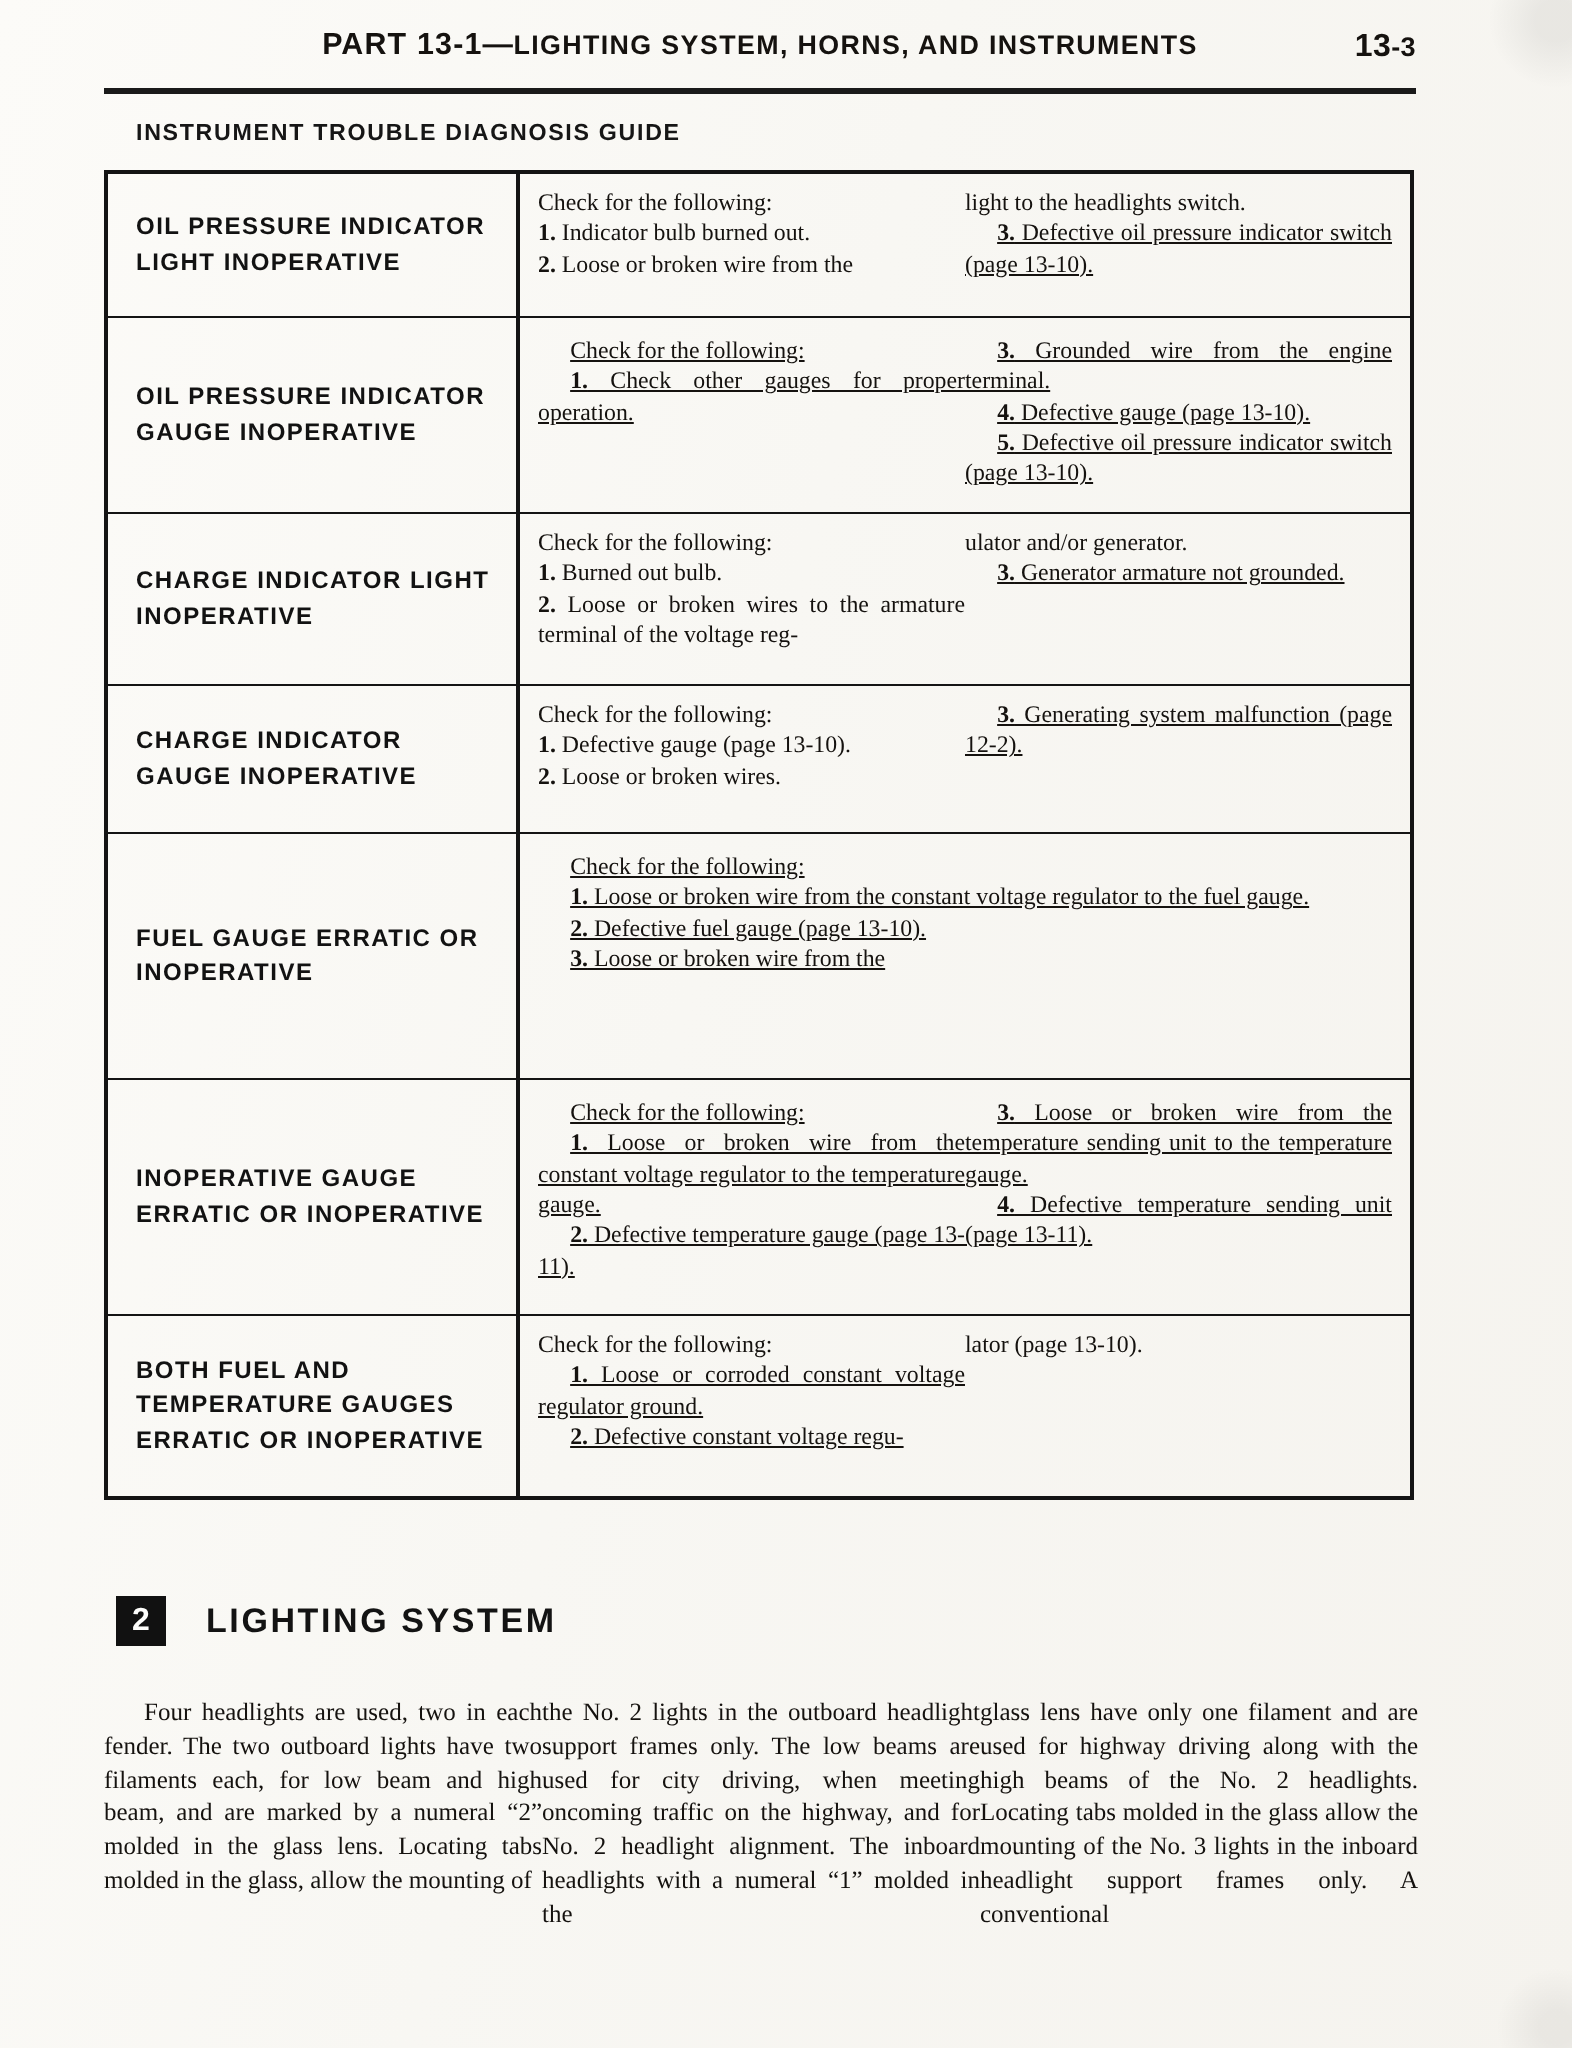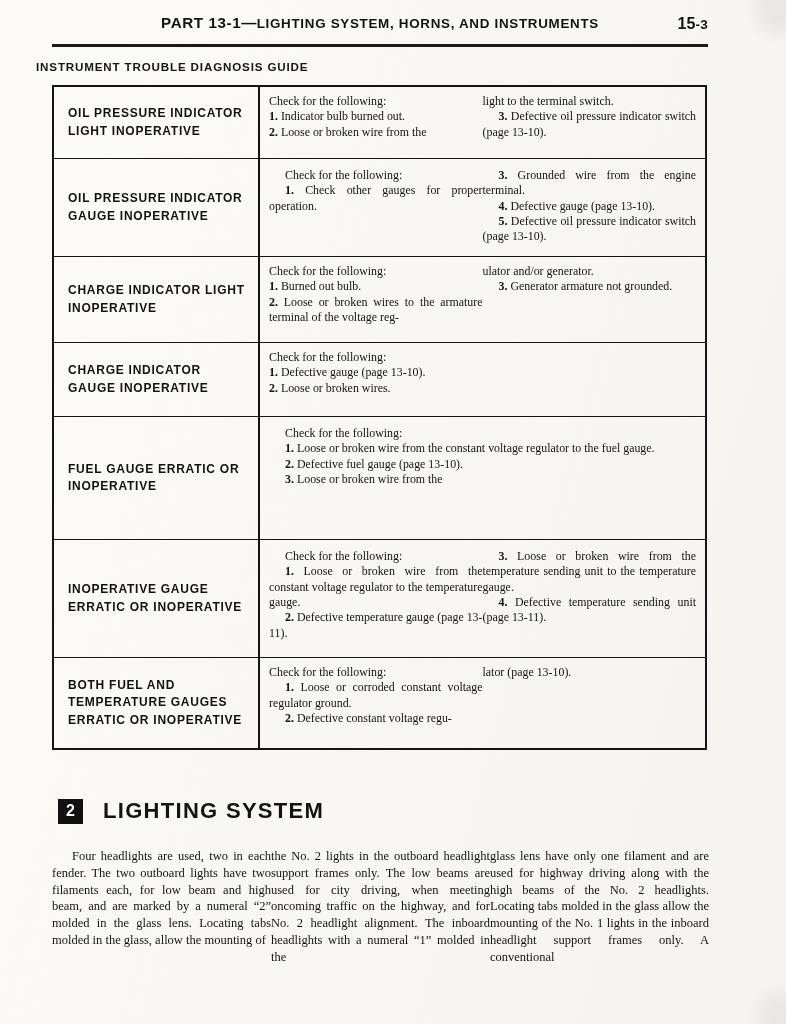--- a/index.html
+++ b/index.html
@@ -39,21 +39,21 @@
     font-weight:700;font-size:16px;letter-spacing:.2px;
   }
   .rh-page .small{font-size:13.5px;}
   .rule{
     position:absolute;left:52px;width:656px;height:3px;
     background:#1a1a1a;top:44px;
   }
 
   
   .guide-title{
-    position:absolute;left:36px;top:60px;
+    position:absolute;left:68px;top:60px;
     font-family:"Liberation Sans", sans-serif;
     font-weight:700;font-size:11.6px;letter-spacing:.85px;
     color:#161616;
   }
 
   
   .table{
     position:absolute;left:52px;top:85px;width:655px;
     border:2.4px solid #141414;
     box-sizing:border-box;
@@ -83,21 +83,21 @@
     justify-content:center;
   }
   .subcol{
     flex:1 1 0;min-width:0;
     font-size:11.9px;line-height:1.29;
     text-align:justify;
     text-justify:inter-word;
     hyphens:none;
   }
   .subcol p{margin:0;}
-  .subcol p.ind{text-indent:1.35em;}
+  .subcol p.ind{text-indent:1.35em;text-decoration:underline;}
   .subcol b{font-weight:700;}
 
   
   .r1 .tbody{padding-top:7px;}
   .r1{min-height:72px;}
   .r2{min-height:98px;}
   .r3{min-height:86px;}
   .r4{min-height:74px;}
   .r5{min-height:123px;}
   .r6{min-height:118px;}
@@ -113,21 +113,21 @@
   .secnum{
     width:25px;height:25px;background:#111;
     color:#fdfdfb;
     font-family:"Liberation Sans", sans-serif;
     font-weight:700;font-size:16px;
     display:flex;align-items:center;justify-content:center;
     line-height:1;
   }
   .sectitle{
     font-family:"Liberation Sans", sans-serif;
-    font-weight:700;font-size:22px;letter-spacing:1.3px;
+    font-weight:700;font-size:17px;letter-spacing:1.3px;
     color:#131313;
   }
 
   
   .cols{
     position:absolute;left:52px;top:848px;width:700px;
     display:flex;
   }
   .bcol{
     width:219px;flex:0 0 219px;
@@ -143,39 +143,39 @@
 
 <div class="paper"></div>
 
 <div class="sheet">
 
   <div class="runhead">
     <div class="rh-center">
       <span class="rh-part">PART 13-1</span><span class="rh-dash">—</span><span class="rh-rest">LIGHTING SYSTEM, HORNS, AND INSTRUMENTS</span>
     </div>
     <div class="rh-page">
-      <span>15</span><span class="small">-3</span>
+      <span>13</span><span class="small">-3</span>
     </div>
   </div>
   <div class="rule"></div>
 
   <div class="guide-title">INSTRUMENT TROUBLE DIAGNOSIS GUIDE</div>
 
   <div class="table">
 
     <div class="trow r1">
       <div class="tlabel">OIL PRESSURE INDICATOR LIGHT INOPERATIVE</div>
       <div class="tbody">
         <div class="subcol">
           <p>Check for the following:</p>
           <p><b>1.</b> Indicator bulb burned out.</p>
           <p><b>2.</b> Loose or broken wire from the</p>
         </div>
         <div class="subcol">
-          <p>light to the terminal switch.</p>
+          <p>light to the headlights switch.</p>
           <p class="ind"><b>3.</b> Defective oil pressure indicator switch (page 13-10).</p>
         </div>
       </div>
     </div>
 
     <div class="trow r2">
       <div class="tlabel">OIL PRESSURE INDICATOR GAUGE INOPERATIVE</div>
       <div class="tbody">
         <div class="subcol">
           <p class="ind">Check for the following:</p>
@@ -204,20 +204,23 @@
       </div>
     </div>
 
     <div class="trow r4">
       <div class="tlabel">CHARGE INDICATOR GAUGE INOPERATIVE</div>
       <div class="tbody">
         <div class="subcol">
           <p>Check for the following:</p>
           <p><b>1.</b> Defective gauge (page 13-10).</p>
           <p><b>2.</b> Loose or broken wires.</p>
+        </div>
+        <div class="subcol">
+          <p class="ind"><b>3.</b> Generating system malfunction (page 12-2).</p>
         </div>
       </div>
     </div>
 
     <div class="trow r5">
       <div class="tlabel">FUEL GAUGE ERRATIC OR INOPERATIVE</div>
       <div class="tbody">
         <div class="subcol">
           <p class="ind">Check for the following:</p>
           <p class="ind"><b>1.</b> Loose or broken wire from the constant voltage regulator to the fuel gauge.</p>
@@ -264,17 +267,17 @@
   </div>
 
   <div class="cols">
     <div class="bcol c1">
       <p>Four headlights are used, two in each fender. The two outboard lights have two filaments each, for low beam and high beam, and are marked by a numeral “2” molded in the glass lens. Locating tabs molded in the glass, allow the mounting of</p>
     </div>
     <div class="bcol c2">
       <p>the No. 2 lights in the outboard headlight support frames only. The low beams are used for city driving, when meeting oncoming traffic on the highway, and for No. 2 headlight alignment. The inboard headlights with a numeral “1” molded in the</p>
     </div>
     <div class="bcol c3">
-      <p>glass lens have only one filament and are used for highway driving along with the high beams of the No. 2 headlights. Locating tabs molded in the glass allow the mounting of the No. 1 lights in the inboard headlight support frames only. A conventional</p>
+      <p>glass lens have only one filament and are used for highway driving along with the high beams of the No. 2 headlights. Locating tabs molded in the glass allow the mounting of the No. 3 lights in the inboard headlight support frames only. A conventional</p>
     </div>
   </div>
 
 </div>
 
 </body></html>

